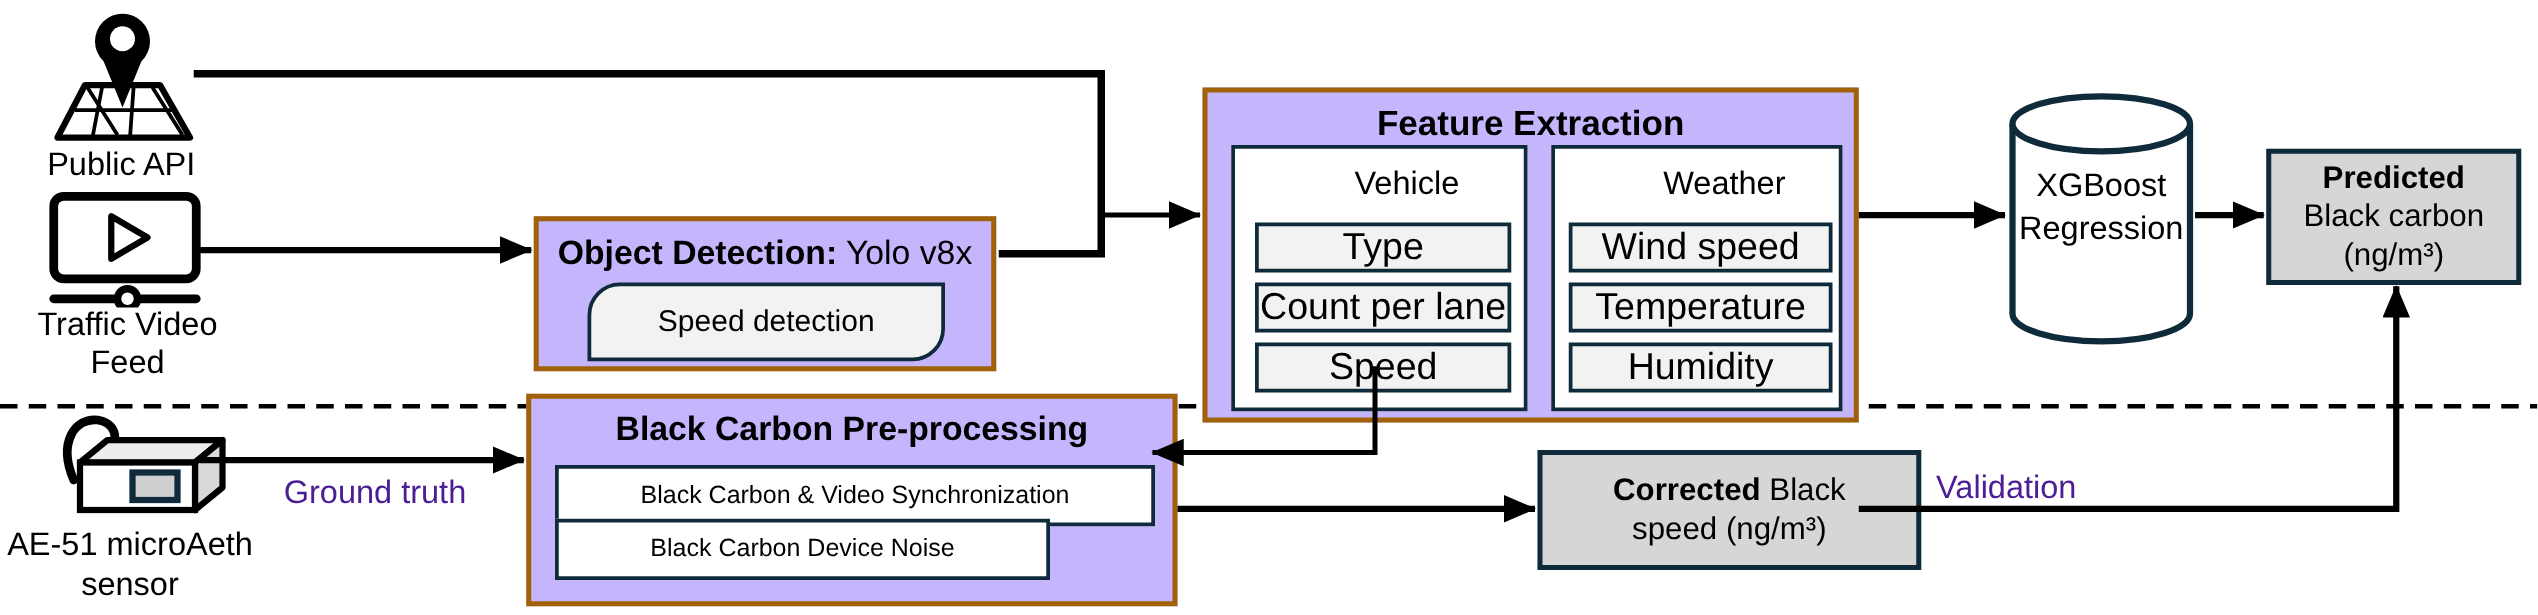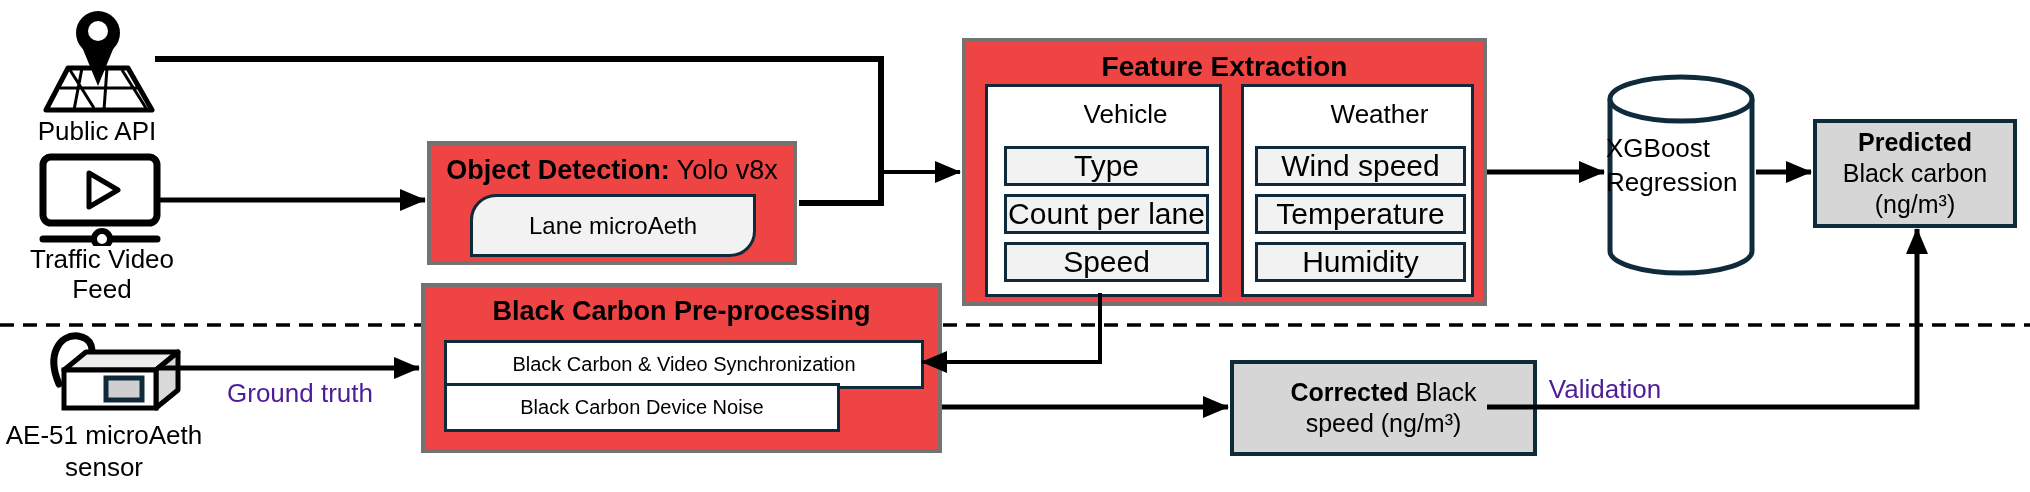--- a/index.html
+++ b/index.html
@@ -4,39 +4,39 @@
 <style>
   html,body{margin:0;padding:0;background:#ffffff;}
   .canvas{
     position:relative;width:2030px;height:492px;background:#ffffff;
     font-family:"Liberation Sans", sans-serif;color:#000;overflow:hidden;
   }
   .abs{position:absolute;box-sizing:border-box;}
   svg.overlay{position:absolute;left:0;top:0;width:2030px;height:492px;pointer-events:none;}
   .under{z-index:0;} .boxes{z-index:1;} .over{z-index:2;}
 
-  .outline-box{border:4px solid #737373;background:#ef4444;}
+  .outline-box{border:4px solid #a16207;background:#c4b5fd;margin-top:32px;}
   .thin-box{border:3px solid #0f2a3a;background:#ffffff;}
   .chip{
     background:#f2f2f2;border:3px solid #0f2a3a;
     display:flex;align-items:center;justify-content:center;
     font-size:30px;line-height:1;
   }
   .result-box{
     background:#d6d6d6;border:4px solid #0f2a3a;
     display:flex;flex-direction:column;align-items:center;justify-content:center;
     font-size:25px;line-height:31px;text-align:center;
   }
   .box-title{font-size:27px;text-align:center;width:100%;}
   .t-bold{font-weight:700;}
   .group-title{font-size:26px;text-align:center;width:100%;padding-left:22px;}
   .step-box{display:flex;align-items:center;justify-content:center;font-size:20px;background:#ffffff;border:3px solid #0f2a3a;}
   .icon-label{font-size:26px;text-align:center;line-height:30px;}
   .muted{color:#4c1d95;font-size:26px;text-align:center;}
-  .cyl-text{font-size:26px;line-height:34px;}
+  .cyl-text{font-size:26px;line-height:34px;text-align:center;}
 </style>
 </head>
 <body>
 
 <div class="canvas">
 
   <svg class="overlay under">
     <line x1="0" y1="325" x2="2030" y2="325" stroke="#000" stroke-width="3.5" stroke-dasharray="14 9"></line>
   </svg>
 
@@ -66,21 +66,21 @@
       <rect x="38" y="42" width="92" height="38" fill="#ffffff" stroke="#000" stroke-width="5"></rect>
       <rect x="80" y="50" width="36" height="22" fill="#cfcfcf" stroke="#0f2a3a" stroke-width="5"></rect>
     </svg>
     <div class="abs icon-label" style="left:-2px;top:420px;width:212px;">AE-51 microAeth</div>
     <div class="abs icon-label" style="left:-2px;top:452px;width:212px;">sensor</div>
 
     <div class="abs outline-box" style="left:427px;top:141px;width:370px;height:124px;">
       <div class="box-title" style="margin-top:10px;">
         <span class="t-bold">Object Detection:</span><span> Yolo v8x</span>
       </div>
-      <div class="abs chip" style="left:39px;top:49px;width:286px;height:63px;border-radius:26px 0 26px 0;font-size:24px;">Lane microAeth</div>
+      <div class="abs chip" style="left:39px;top:49px;width:286px;height:63px;border-radius:26px 0 26px 0;font-size:24px;">Speed detection</div>
     </div>
 
     <div class="abs outline-box" style="left:962px;top:38px;width:525px;height:268px;">
       <div class="box-title t-bold" style="margin-top:9px;font-size:28px;">Feature Extraction</div>
 
       <div class="abs thin-box" style="left:19px;top:42px;width:237px;height:213px;">
         <div class="group-title" style="margin-top:12px;">Vehicle</div>
         <div class="abs chip" style="left:16px;top:59px;width:205px;height:40px;">Type</div>
         <div class="abs chip" style="left:16px;top:107px;width:205px;height:40px;">Count per lane</div>
         <div class="abs chip" style="left:16px;top:155px;width:205px;height:40px;">Speed</div>

